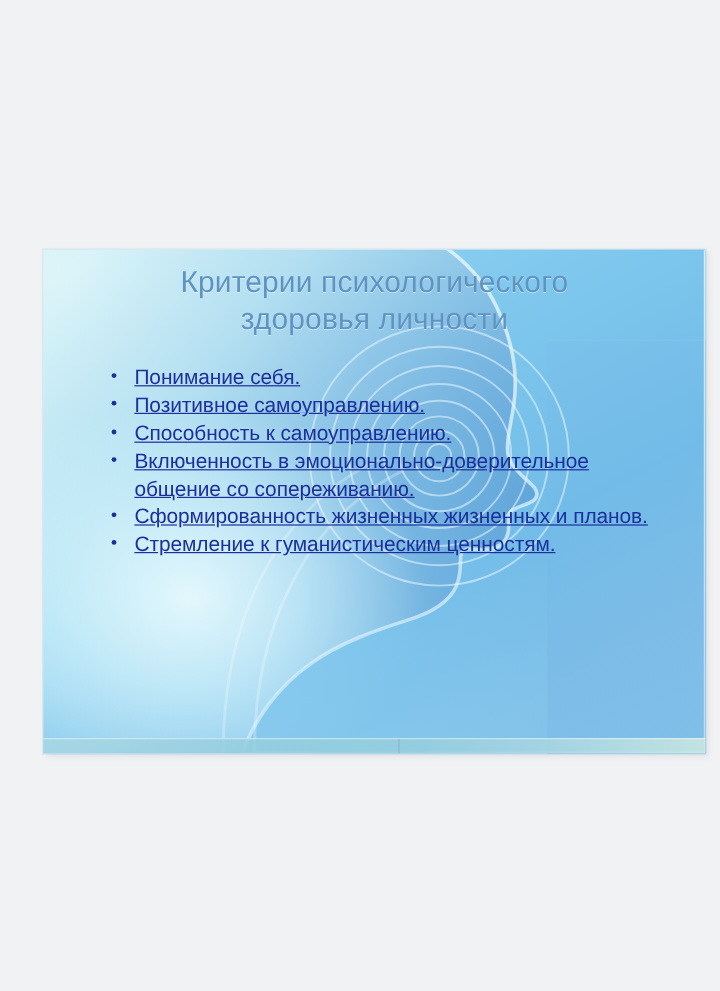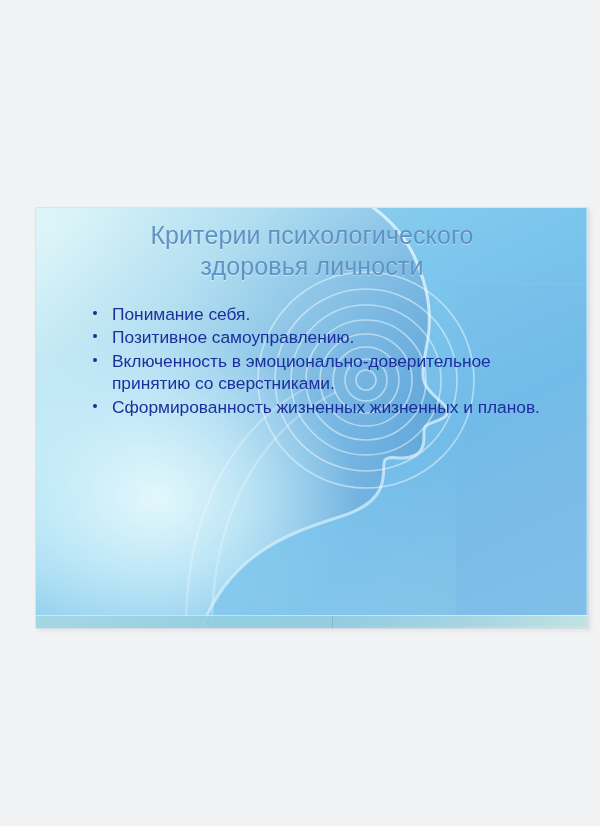--- a/index.html
+++ b/index.html
@@ -163,21 +163,21 @@
   }
   .bullet-item .bullet-dot {
     position: absolute;
     left: 31px;
     top: 8px;
     width: 4px;
     height: 4px;
     border-radius: 50%;
     background: #1c2f9c;
   }
-  .bullet-item .bullet-text { display: block; }
+  .bullet-item .bullet-text { display: block; text-decoration: underline; }
 </style>
 </head>
 <body>
 
 <div class="page">
 
   <div class="slide">
 
     <div class="bg-base"></div>
     <div class="bg-blue-sweep"></div>
@@ -249,32 +249,40 @@
         <li class="bullet-item">
           <span class="bullet-dot"></span>
           <span class="bullet-text">Понимание себя.</span>
         </li>
 
         <li class="bullet-item">
           <span class="bullet-dot"></span>
           <span class="bullet-text">Позитивное самоуправлению.</span>
         </li>
 
-
-        <li class="bullet-item">
-          <span class="bullet-dot"></span>
-          <span class="bullet-text">Включенность в эмоционально-доверительное принятию со сверстниками.</span>
+        <li class="bullet-item">
+          <span class="bullet-dot"></span>
+          <span class="bullet-text">Способность к самоуправлению.</span>
+        </li>
+
+        <li class="bullet-item">
+          <span class="bullet-dot"></span>
+          <span class="bullet-text">Включенность в эмоционально-доверительное общение со сопереживанию.</span>
         </li>
 
 
         <li class="bullet-item">
           <span class="bullet-dot"></span>
           <span class="bullet-text">Сформированность жизненных жизненных и планов.</span>
         </li>
 
+        <li class="bullet-item">
+          <span class="bullet-dot"></span>
+          <span class="bullet-text">Стремление к гуманистическим ценностям.</span>
+        </li>
 
       </ul>
     </div>
 
     <div class="slide-footer">
       <div class="footer-divider"></div>
     </div>
 
   </div>
 </div>

